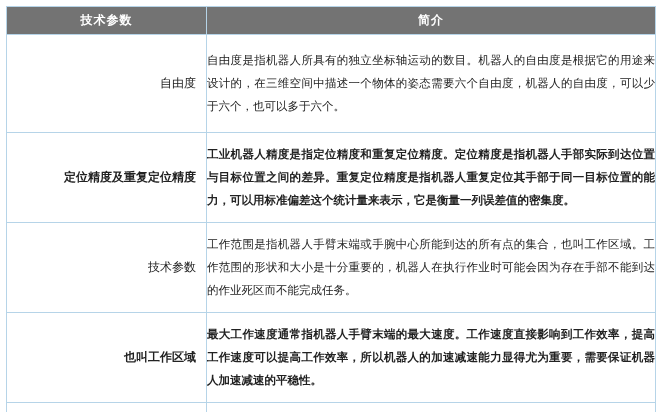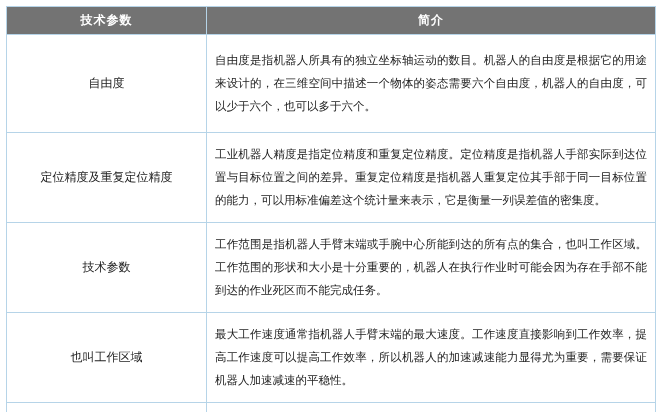--- a/index.html
+++ b/index.html
@@ -38,39 +38,39 @@
     font-weight: bold;
     letter-spacing: 1px;
     height: 28px;
     text-align: center;
     border: 1px solid #4ea6d8;
   }
   col.col-param { width: 200px; }
   col.col-desc  { width: 449px; }
 
   td.param-cell {
-    text-align: center;
+    text-align: right;
     font-size: 12px;
     color: #222222;
     padding: 8px 10px;
     line-height: 1.9;
   }
   td.desc-cell {
     text-align: left;
     font-size: 11.5px;
     color: #222222;
-    padding: 10px 8px;
+    padding: 10px 0;
     line-height: 2.0;
     text-align: justify;
     text-justify: inter-ideograph;
   }
   tr.row-0 td { height: 98px; }
-  tr.row-1 td { height: 74px; }
+  tr.row-1 td { height: 74px; font-weight: bold; }
   tr.row-2 td { height: 80px; }
-  tr.row-3 td { height: 80px; }
+  tr.row-3 td { height: 80px; font-weight: bold; }
   tr.row-4 td { height: 76px; }
 </style>
 </head>
 <body>
 
 <div class="table-wrap">
   <table class="spec-table">
     <colgroup>
       <col class="col-param">
       <col class="col-desc">

